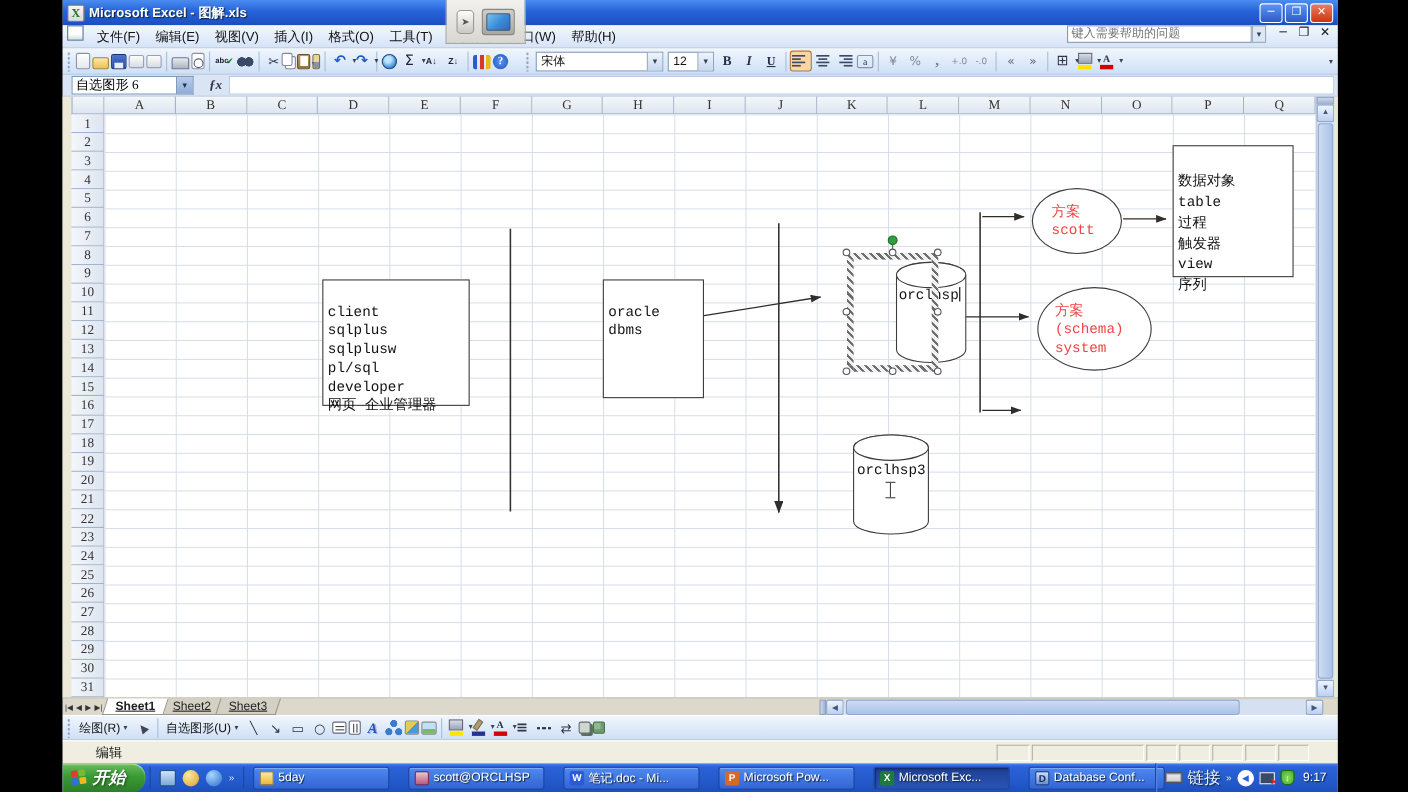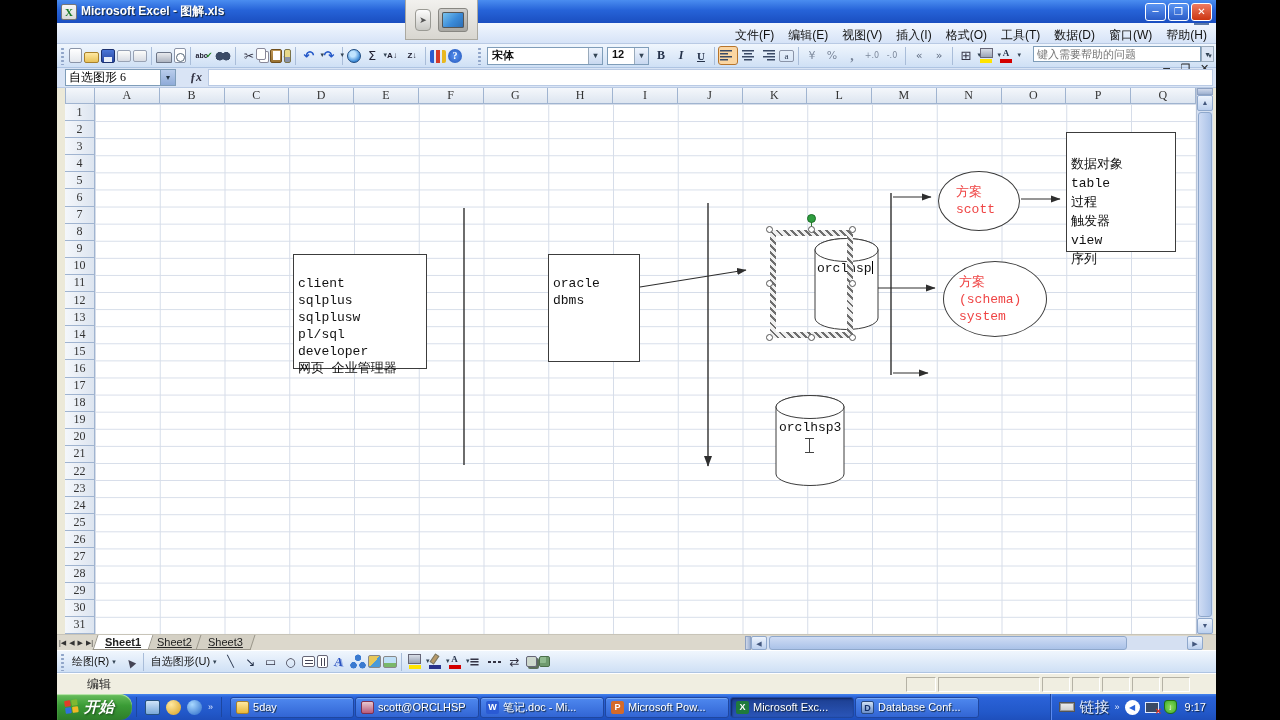--- a/index.html
+++ b/index.html
@@ -15,21 +15,21 @@
     text-align:center;margin-right:4px;}
   .titlebar .title{font:bold 12px "Liberation Sans",sans-serif;text-shadow:1px 1px 1px #123;}
   .winbtns{margin-left:auto;display:flex;gap:2px;}
   .winbtn{width:21px;height:18px;border:1px solid #fff;border-radius:3px;color:#fff;
     font:bold 10px/16px "DejaVu Sans",sans-serif;text-align:center;
     background:linear-gradient(#5b95f2,#2a5cc8);}
   .winbtn.close{background:linear-gradient(#ee7b62,#cc3511);}
 
   
   .menubar{height:21px;background:linear-gradient(#f2f7fe,#d6e3f7);border-bottom:1px solid #b9cae4;
-    display:flex;align-items:flex-end;padding:0 2px;font-size:12px;color:#111;flex-direction:column;}
+    display:flex;align-items:flex-start;padding:0 2px;font-size:12px;color:#111;}
   .menubar .bookicon{width:15px;height:14px;background:#fff;border:1px solid #5a78a8;margin:0 5px 0 2px;
     background:linear-gradient(#fff 60%,#cfe0d2);}
   .menu-item{padding:2px 7px;white-space:nowrap;}
   .helpbox{margin-left:auto;display:flex;align-items:center;}
   .helpbox input{width:168px;height:16px;border:1px solid #7f9db9;font-size:11px;color:#888;
     padding:0 3px;font-family:"Liberation Sans",sans-serif;}
   .helpbox .dd{width:13px;height:16px;border:1px solid #9ab;background:#dce6f5;font-size:8px;
     line-height:15px;text-align:center;color:#345;}
   .docbtns{display:flex;margin:0 2px 0 8px;gap:4px;color:#222;font:bold 11px/14px "DejaVu Sans",sans-serif;}
   .docbtns span{width:15px;text-align:center;}
@@ -90,21 +90,21 @@
   .ico-decrease-indent::before{content:"«";font-size:11px;opacity:.7;}
   .ico-increase-indent::before{content:"»";font-size:11px;opacity:.7;}
   .ico-borders::before{content:"⊞";font-size:13px;color:#334;}
   .ico-fill-color{flex-direction:column;}
   .ico-fill-color::before{content:"";width:11px;height:8px;background:linear-gradient(#d8dde6,#9aa4b6);border:1px solid #667;}
   .ico-fill-color i,.ico-font-color i,.ico-line-color i{display:block;width:12px;height:4px;margin-top:1px;}
   .ico-font-color{flex-direction:column;}
   .ico-font-color::before{content:"A";font:bold 9px "Liberation Serif",serif;}
   .ico-line-color{flex-direction:column;}
   .ico-line-color::before{content:"";width:3px;height:8px;background:#b89a6a;border:1px solid #776;transform:rotate(35deg);}
-  .combo{display:flex;align-items:flex-start;border:1px solid #7f9db9;background:#fff;height:18px;margin:0 2px;font-weight:bold;}
+  .combo{display:flex;align-items:center;border:1px solid #7f9db9;background:#fff;height:18px;margin:0 2px;}
   .combo .val{font-size:11px;padding:0 4px;color:#111;white-space:nowrap;overflow:hidden;}
   .combo .dd{width:14px;height:16px;background:linear-gradient(#eef4fd,#c8d8f0);border-left:1px solid #9ab;
     font-size:8px;line-height:15px;text-align:center;color:#345;}
   .tb-overflow{margin-left:auto;width:12px;height:20px;display:flex;flex-direction:column;align-items:center;
     justify-content:center;color:#345;font-size:7px;}
 
   
   .formulabar{height:20px;background:#d9e4f5;border-bottom:1px solid #b9cae4;display:flex;align-items:center;padding-left:8px;}
   .namebox{width:96px;height:17px;background:#fff;border:1px solid #7f9db9;font:12px "Liberation Serif",serif;
     padding:0 3px;display:flex;align-items:center;}
@@ -211,21 +211,21 @@
   .startbtn .flag i:nth-child(3){background:#2f6fe0;}.startbtn .flag i:nth-child(4){background:#f0b824;}
   .startbtn .flag i{border-radius:1px;}
   .startbtn .slabel{font:italic bold 15px "Liberation Serif",serif;color:#fff;text-shadow:1px 1px 2px #1c4a1c;}
   .quicklaunch{display:flex;align-items:center;gap:6px;padding:0 8px;border-right:1px solid #1c46a0;
     border-left:1px solid #1c46a0;margin-left:4px;height:20px;}
   .ql{width:15px;height:15px;border-radius:2px;}
   .ql-desktop{background:linear-gradient(#cfe4f8,#7aa8d8);border:1px solid #28527e;}
   .ql-yellow{background:radial-gradient(circle at 35% 30%,#ffe8a0,#d8a020);border-radius:50%;}
   .ql-blue{background:radial-gradient(circle at 35% 30%,#a8d8ff,#2868c8);border-radius:50%;}
   .ql-chevron{color:#dfe9ff;font-size:9px;}
-  .taskbtns{display:flex;gap:1px;margin-left:8px;}
+  .taskbtns{display:flex;gap:17px;margin-left:8px;}
   .taskbtn{width:124px;height:21px;border-radius:3px;background:linear-gradient(#4e88ef,#3265d4);
     border:1px solid #1f47a0;display:flex;align-items:center;gap:4px;padding:0 5px;
     box-shadow:inset 0 1px 0 #7aa8f5;}
   .taskbtn.active{background:linear-gradient(#1d3f91,#2a55b8);box-shadow:inset 1px 1px 2px #10255e;}
   .taskbtn .tl{font-size:11px;color:#fff;white-space:nowrap;overflow:hidden;text-shadow:1px 1px 1px #123;}
   .tbi{width:13px;height:13px;border-radius:2px;flex:none;font:bold 9px/13px "Liberation Sans",sans-serif;
     text-align:center;color:#fff;}
   .tbi-folder{background:linear-gradient(#ffe9a2,#e8b838);border:1px solid #a8812c;}
   .tbi-sqlplus{background:linear-gradient(#e8c8d0,#b85a7a);border:1px solid #7e3050;}
   .tbi-word{background:#2a5ad4;}

